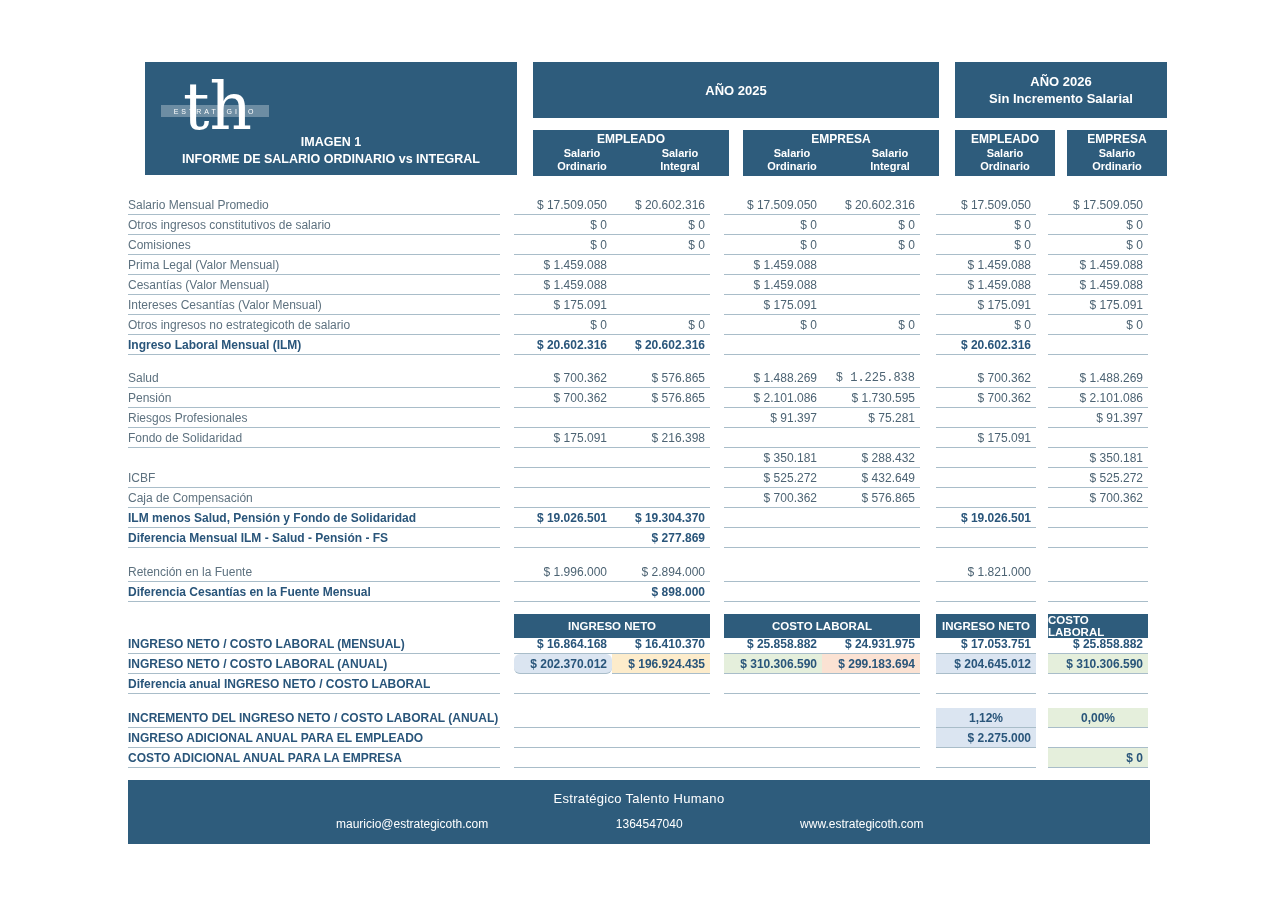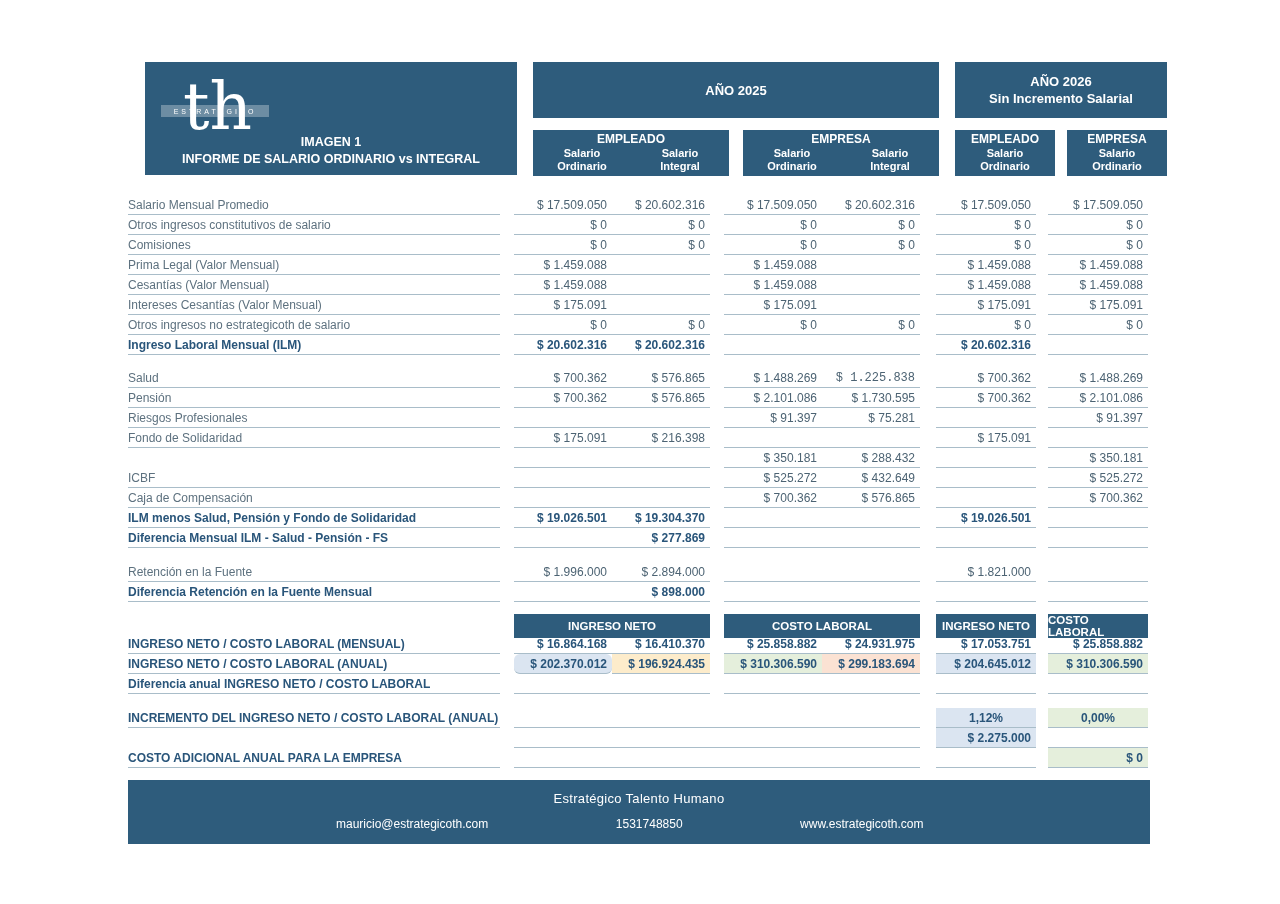--- a/index.html
+++ b/index.html
@@ -273,21 +273,21 @@
           <div class="trow">
             <div class="cell label" style="grid-column: 1;">Retención en la Fuente</div>
             <div class="cell val" style="grid-column: 3;">$ 1.996.000</div>
             <div class="cell val" style="grid-column: 4;">$ 2.894.000</div>
             <div class="cell val" style="grid-column: 6;"></div>
             <div class="cell val" style="grid-column: 7;"></div>
             <div class="cell val" style="grid-column: 9;">$ 1.821.000</div>
             <div class="cell val" style="grid-column: 11;"></div>
           </div>
           <div class="trow bold">
-            <div class="cell label" style="grid-column: 1;">Diferencia Retención en la Fuente Mensual</div>
+            <div class="cell label" style="grid-column: 1;">Diferencia Cesantías en la Fuente Mensual</div>
             <div class="cell val" style="grid-column: 3;"></div>
             <div class="cell val" style="grid-column: 4;">$ 898.000</div>
             <div class="cell val" style="grid-column: 6;"></div>
             <div class="cell val" style="grid-column: 7;"></div>
             <div class="cell val" style="grid-column: 9;"></div>
             <div class="cell val" style="grid-column: 11;"></div>
           </div>
         </div>
         <div style="margin-top: 12px;">
           <div class="trow">
@@ -325,34 +325,35 @@
           </div>
         </div>
         <div style="margin-top: 14px;">
           <div class="trow bold">
             <div class="cell label" style="grid-column: 1;">INCREMENTO DEL INGRESO NETO / COSTO LABORAL (ANUAL)</div>
             <div class="cell val" style="grid-column: 3 / span 5;"></div>
             <div class="cell val bg-blue ctr" style="grid-column: 9;">1,12%</div>
             <div class="cell val bg-green ctr" style="grid-column: 11;">0,00%</div>
           </div>
           <div class="trow bold">
+            <div class="cell label" style="grid-column: 1;">INGRESO ADICIONAL ANUAL PARA EL EMPLEADO</div>
             <div class="cell val" style="grid-column: 3 / span 5;"></div>
             <div class="cell val bg-blue" style="grid-column: 9;">$ 2.275.000</div>
             <div class="cell val" style="grid-column: 11;"></div>
           </div>
           <div class="trow bold">
             <div class="cell label" style="grid-column: 1;">COSTO ADICIONAL ANUAL PARA LA EMPRESA</div>
             <div class="cell val" style="grid-column: 3 / span 5;"></div>
             <div class="cell val" style="grid-column: 9;"></div>
             <div class="cell val bg-green" style="grid-column: 11;">$ 0</div>
           </div>
         </div>
       </div>
 
     <div class="footer">
       <div class="company">Estratégico Talento Humano</div>
       <div class="contact email">mauricio@estrategicoth.com</div>
-      <div class="contact phone">1531748850</div>
+      <div class="contact phone">1364547040</div>
       <div class="contact web">www.estrategicoth.com</div>
     </div>
 
   </div>
 </div>
 
 </body></html>

